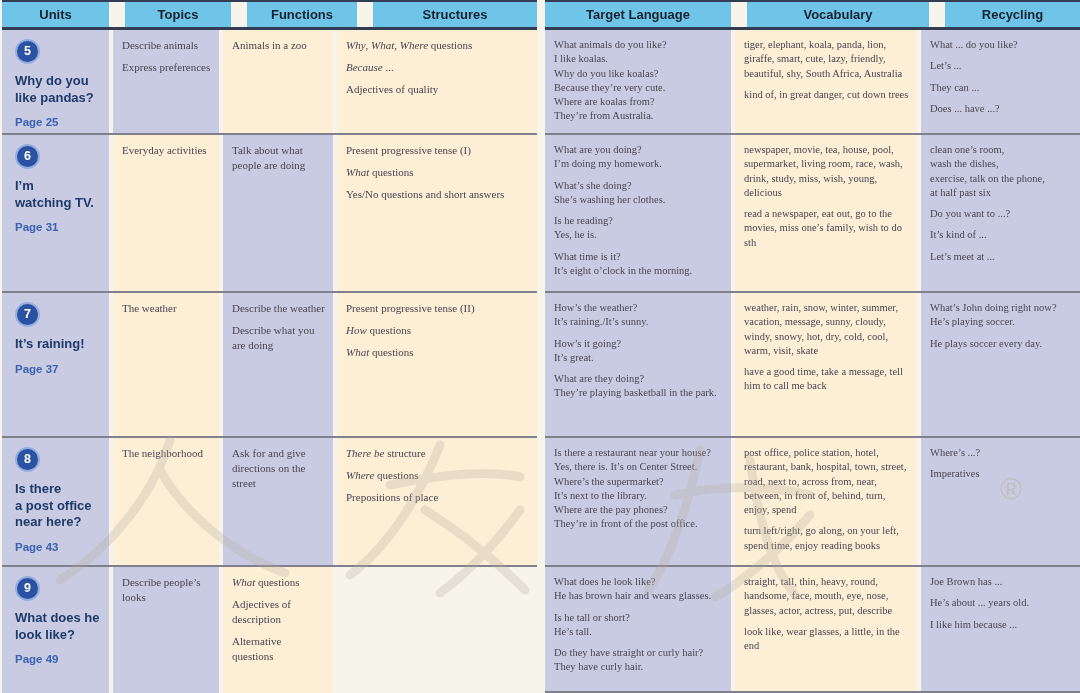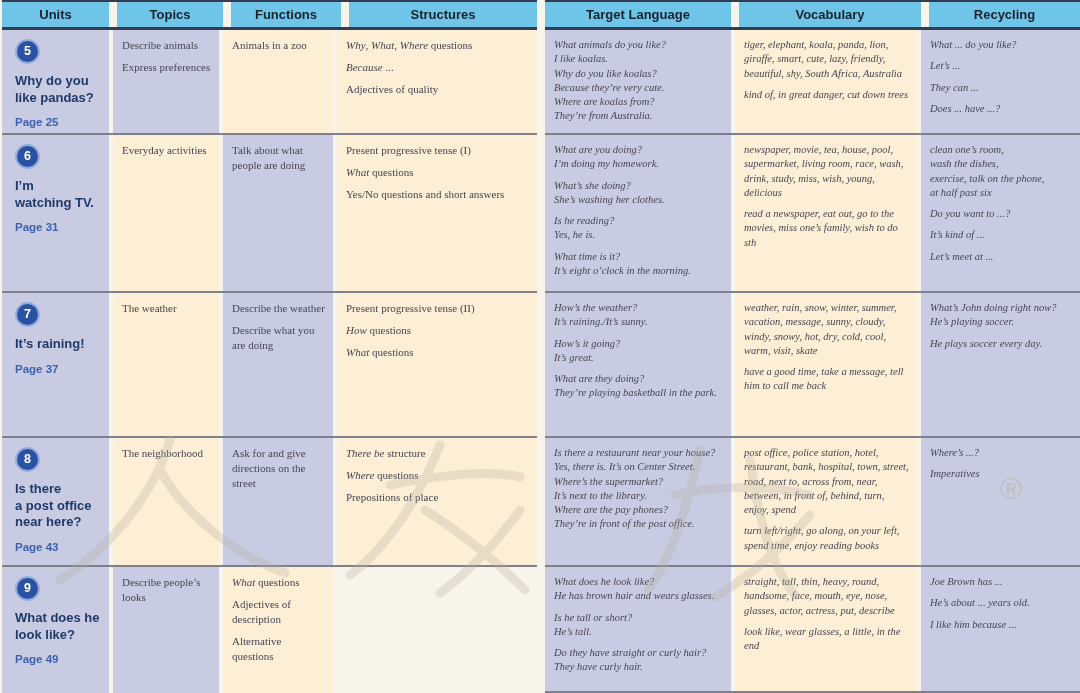--- a/index.html
+++ b/index.html
@@ -10,37 +10,37 @@
     color:var(--body-text,#4a4550);
   }
   .spread{display:flex;width:1080px;height:693px;position:relative;}
   .half{width:540px;height:693px;box-sizing:border-box;}
   .half.left .table{margin:0 3px 0 2px;}
   .half.right .table{margin:0 0 0 5px;}
   .table{display:flex;flex-direction:column;height:693px;}
 
   
   .thead{
-    display:grid;column-gap:8px;align-items:stretch;
+    display:grid;column-gap:16px;align-items:stretch;
     height:25px;flex:0 0 auto;
     border-top:2px solid var(--frame-dark,#323c52);
     border-bottom:3px solid var(--frame-dark,#323c52);
   }
   .left  .thead{grid-template-columns:107px 106px 110px 1fr;}
   .right .thead{grid-template-columns:186px 182px 1fr;}
   .hcell{
     background:var(--header-bg,#6fc5e7);
     display:flex;align-items:center;justify-content:center;
     font-family:"Liberation Sans", sans-serif;
     font-weight:bold;font-size:13px;color:var(--header-text,#18222f);
   }
 
   
   .rows{display:flex;flex-direction:column;flex:1 1 auto;}
-  .right .rows{border-bottom:2px solid var(--divider,#80808c);font-style:italic;}
+  .right .rows{border-bottom:2px solid var(--divider,#80808c);}
   .row{
     display:grid;column-gap:4px;overflow:hidden;box-sizing:border-box;
     flex:0 0 auto;
   }
   .left  .row{grid-template-columns:107px 106px 110px 1fr;}
   .right .row{grid-template-columns:186px 182px 1fr;}
   .row + .row{border-top:2px solid var(--divider,#80808c);}
   .rows .row:nth-child(1){height:103px;}
   .rows .row:nth-child(2){height:158px;}
   .rows .row:nth-child(3){height:145px;}

